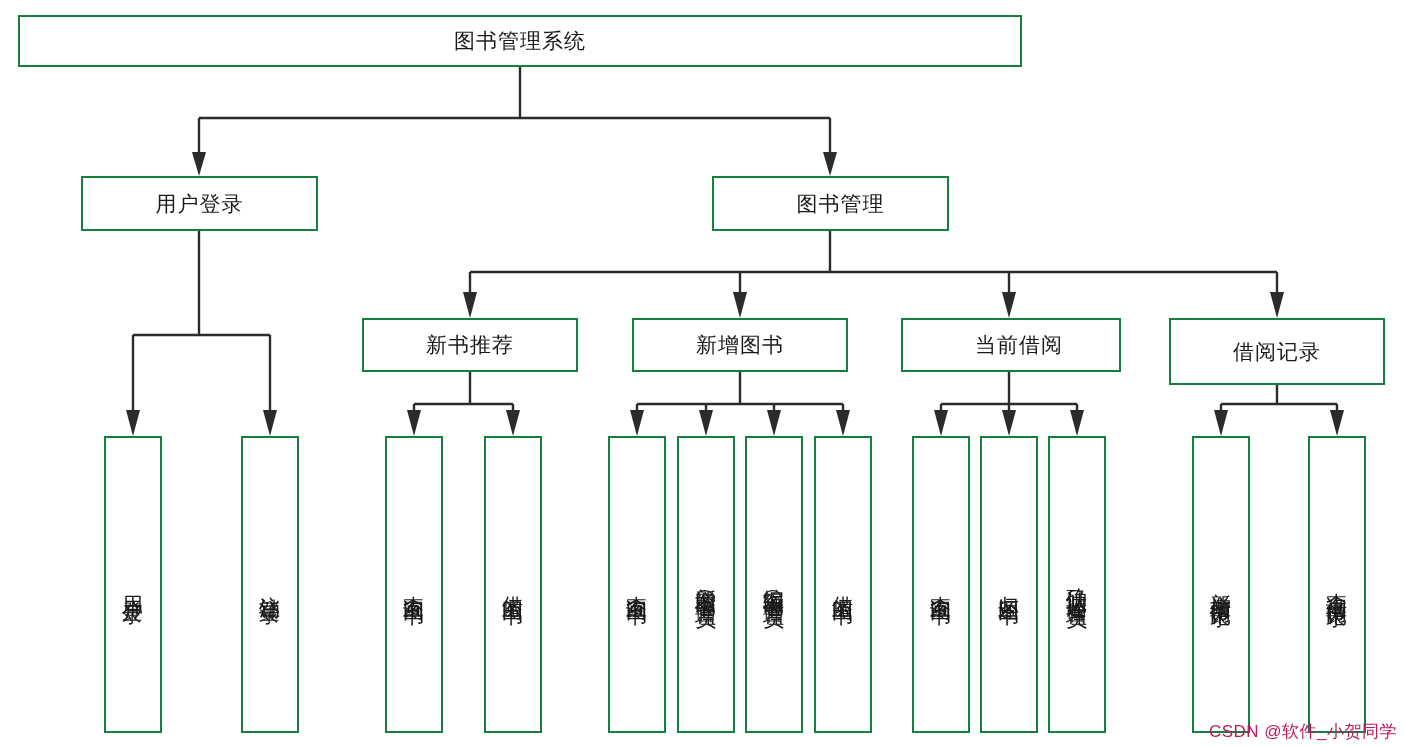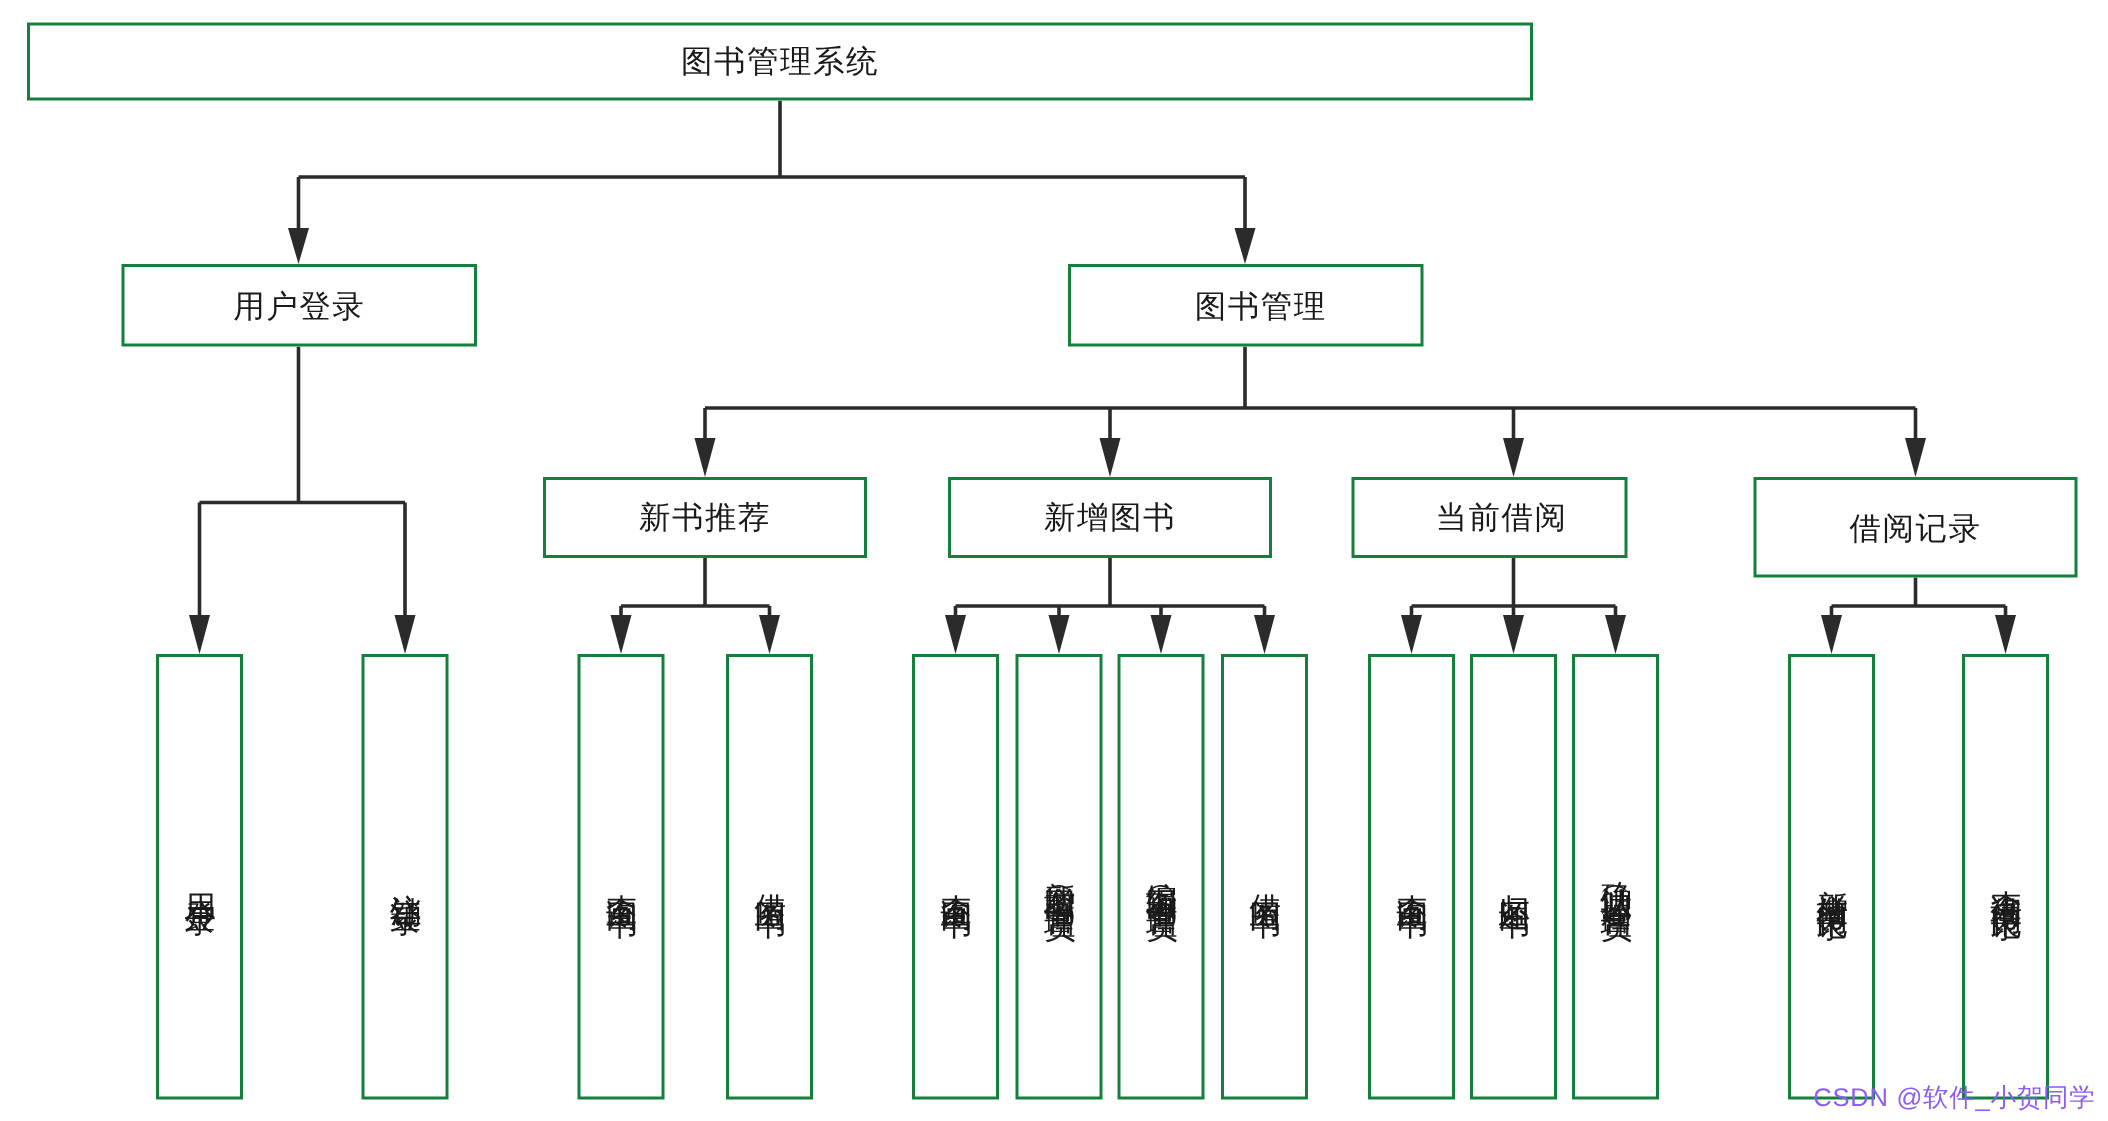--- a/index.html
+++ b/index.html
@@ -43,21 +43,21 @@
     text-orientation: upright;
     letter-spacing: 3px;
     line-height: 1;
     white-space: nowrap;
   }
   .watermark {
     position: absolute;
     right: 8px;
     bottom: 4px;
     font-size: 17px;
-    color: #8b5cf6;
+    color: #be185d;
     letter-spacing: 0.5px;
     white-space: nowrap;
     margin-left: 32px;
   }
   svg.connectors {
     position: absolute;
     left: 0;
     top: 0;
     width: 1405px;
     height: 747px;
@@ -152,21 +152,21 @@
   <div class="node-box horiz" style="left:712px; top:176px; width:237px; height:55px;padding-left:20px;">
     <span>图书管理</span>
   </div>
 
   <div class="node-box horiz" style="left:362px; top:318px; width:216px; height:54px;">
     <span>新书推荐</span>
   </div>
   <div class="node-box horiz" style="left:632px; top:318px; width:216px; height:54px;">
     <span>新增图书</span>
   </div>
-  <div class="node-box horiz" style="left:901px; top:318px; width:184px; height:54px;padding-left:16px;">
+  <div class="node-box horiz" style="left:901px; top:318px; width:220px; height:54px;padding-left:16px;">
     <span>当前借阅</span>
   </div>
   <div class="node-box horiz" style="left:1169px; top:318px; width:216px; height:67px;">
     <span>借阅记录</span>
   </div>
 
   <div class="node-box vert" style="left:104px; top:436px; width:58px; height:297px;">
     <span class="vtext">用户登录</span>
   </div>
   <div class="node-box vert" style="left:241px; top:436px; width:58px; height:297px;">

